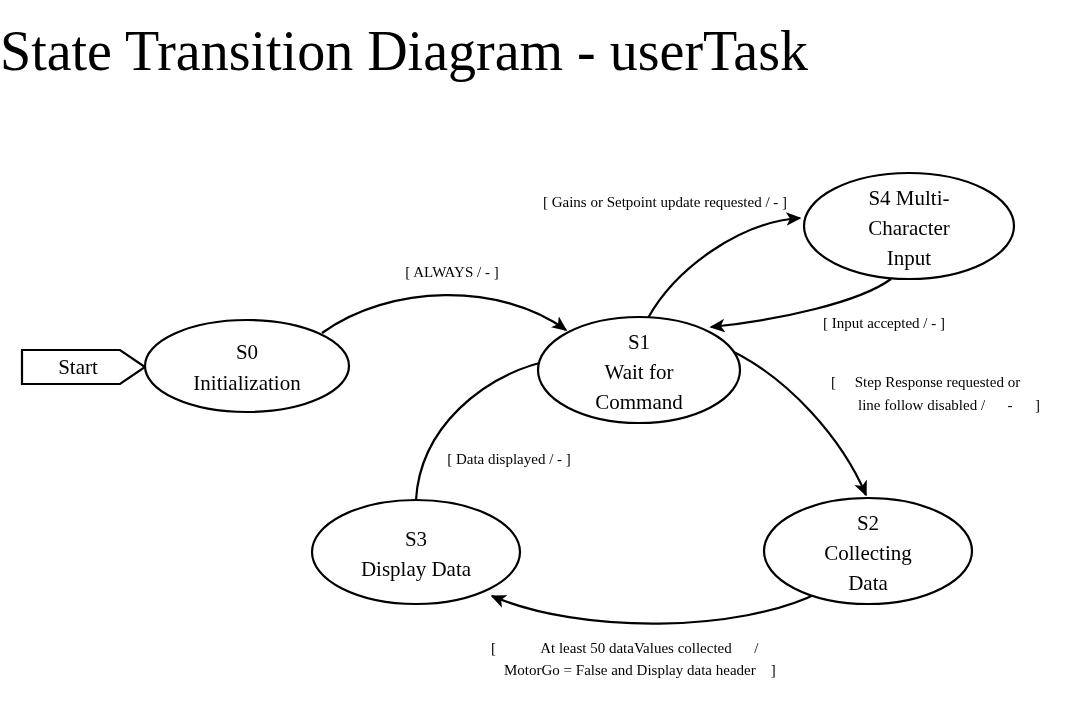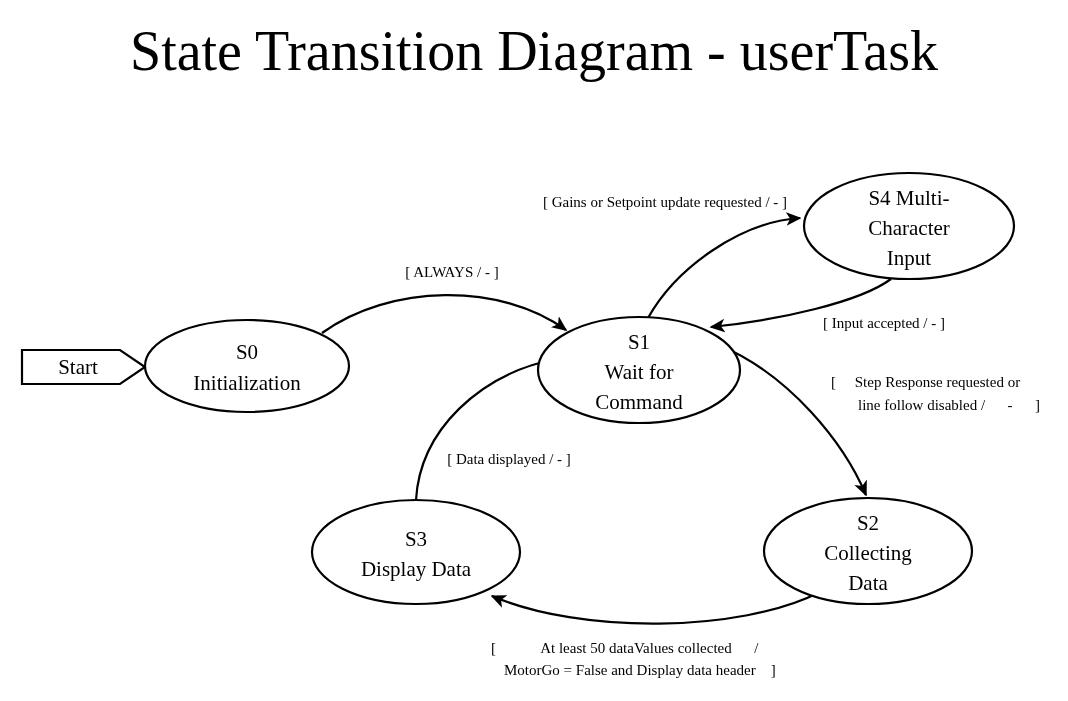--- a/index.html
+++ b/index.html
@@ -13,21 +13,20 @@
     height: 701px;
     background: #ffffff;
     overflow: hidden;
     font-family: "Liberation Serif", "DejaVu Serif", serif;
   }
   #diagram-title {
     position: absolute;
     left: 0;
     top: 18px;
     width: 1068px;
-    text-align: center;
     font-family: "Liberation Serif", "DejaVu Serif", serif;
     font-size: 56px;
     line-height: 66px;
     color: #000000;
     white-space: nowrap;
   }
   svg#state-diagram {
     position: absolute;
     left: 0;
     top: 0;

